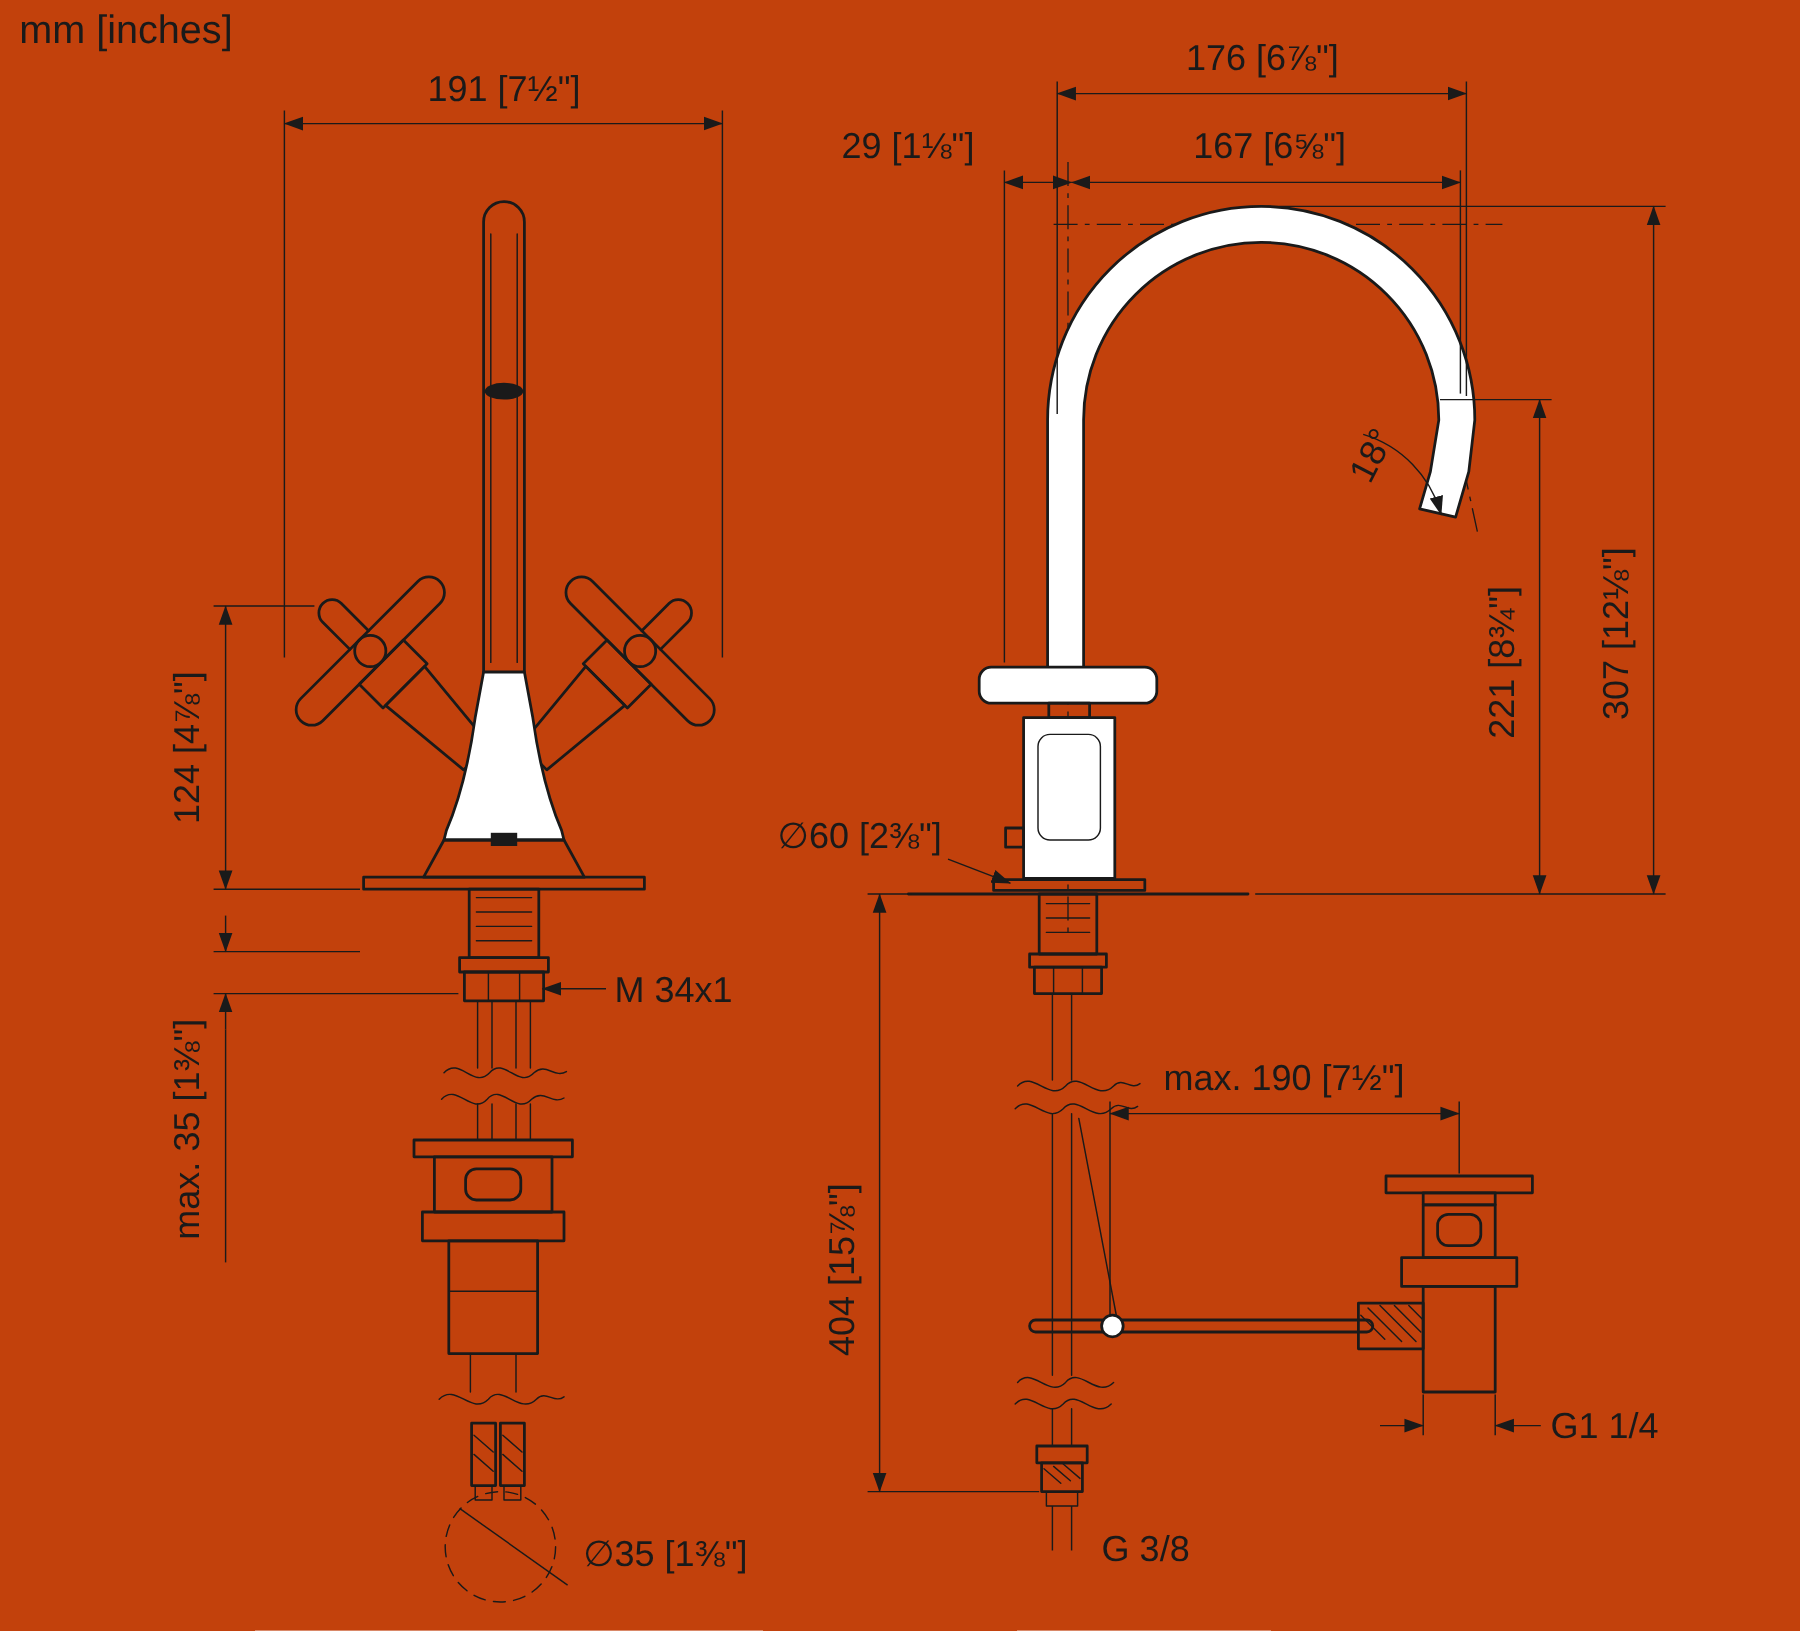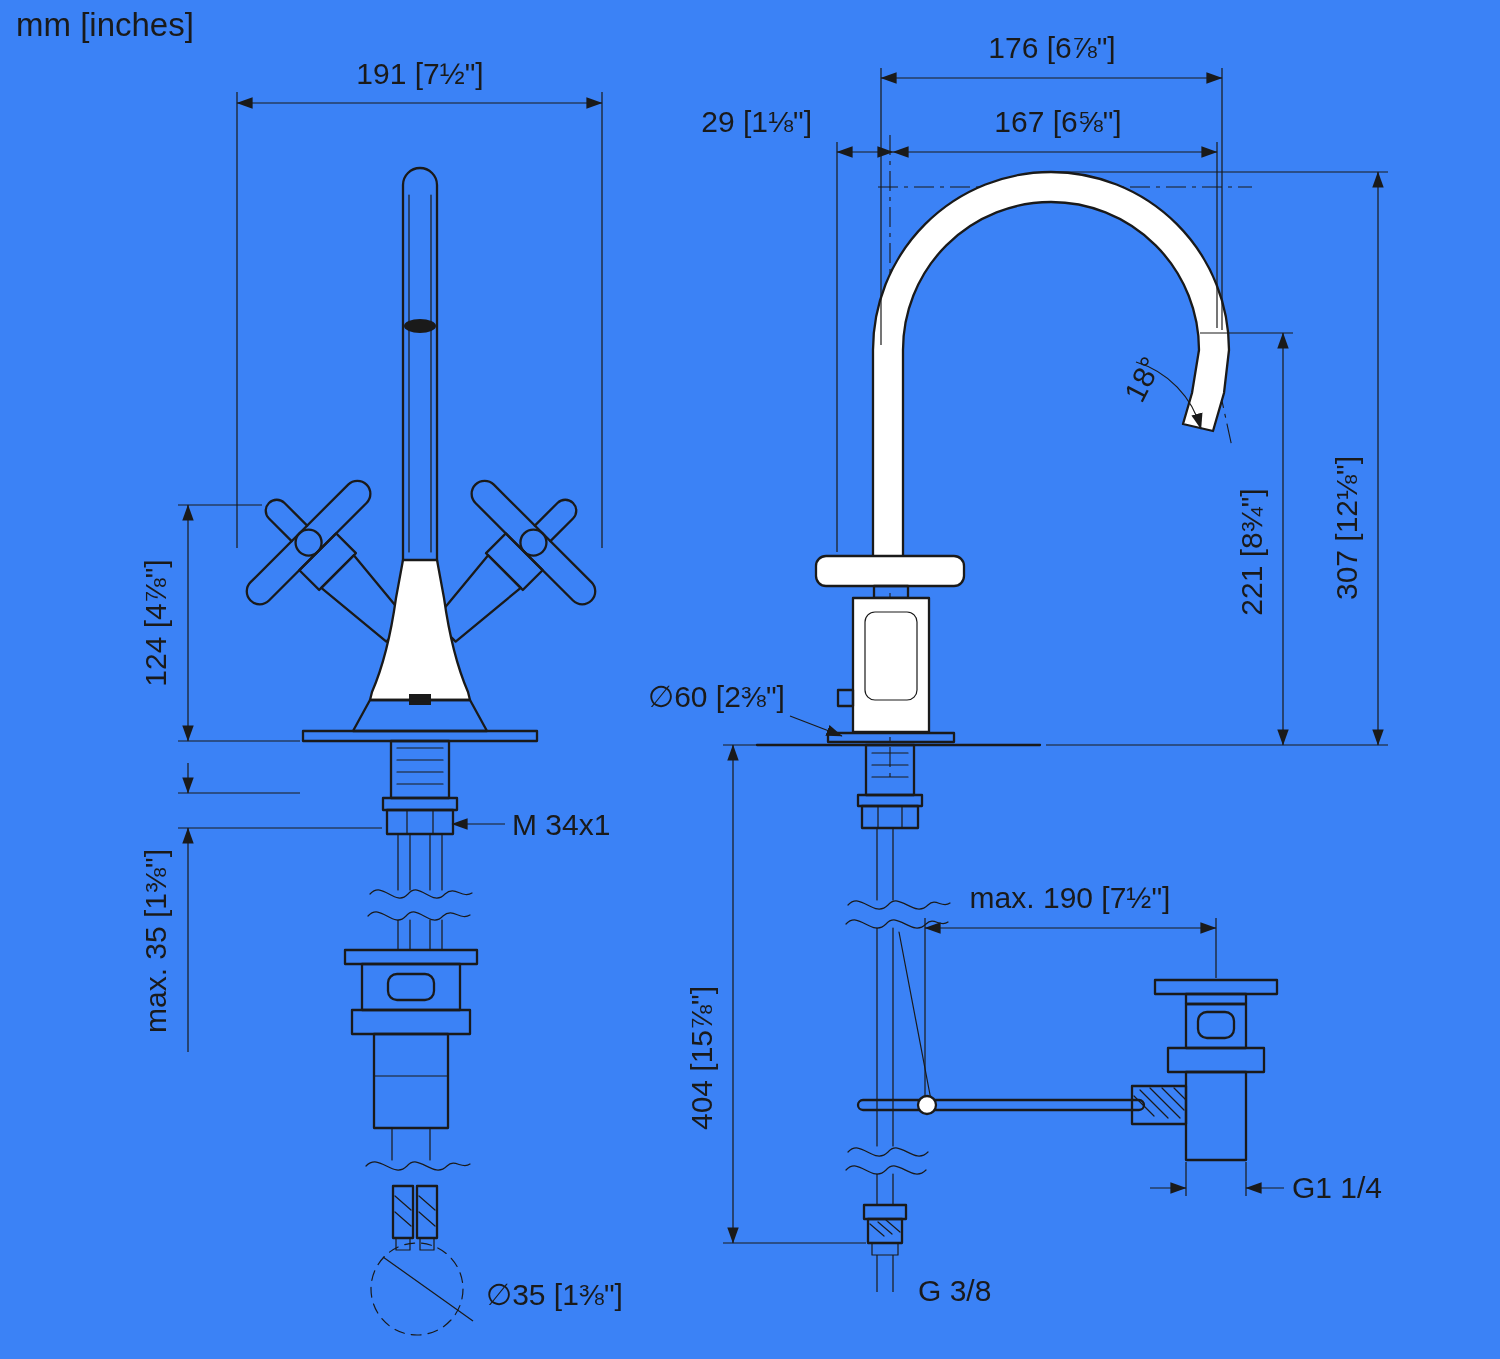--- a/index.html
+++ b/index.html
@@ -1,16 +1,16 @@
 <!DOCTYPE html>
 <html><head>
 <meta charset="utf-8">
 <style>
   html,body{margin:0;padding:0;background:#ffffff;}
-  .page{width:1500px;height:1359px;background:#3b82f6;position:relative;overflow:hidden;}
+  .page{width:1500px;height:1359px;background:#c2410c;position:relative;overflow:hidden;}
   svg text{font-family:"Liberation Sans","DejaVu Sans",sans-serif;font-size:30px;fill:#1a1a1a;}
   .ol{fill:none;stroke:#1a1a1a;stroke-width:2.3;stroke-linejoin:round;stroke-linecap:round;}
   .wfill{fill:#ffffff;stroke:#1a1a1a;stroke-width:2.3;stroke-linejoin:round;}
   .tl{fill:none;stroke:#1a1a1a;stroke-width:1.2;stroke-linejoin:round;stroke-linecap:round;}
   .dl{fill:none;stroke:#1a1a1a;stroke-width:1.2;}
   .cl{fill:none;stroke:#1a1a1a;stroke-width:1.1;stroke-dasharray:20 6 4 6;}
   .dash{stroke-dasharray:10 7;}
   .blk{fill:#1a1a1a;stroke:none;}
   .hdr{font-size:33px;}
 </style>

